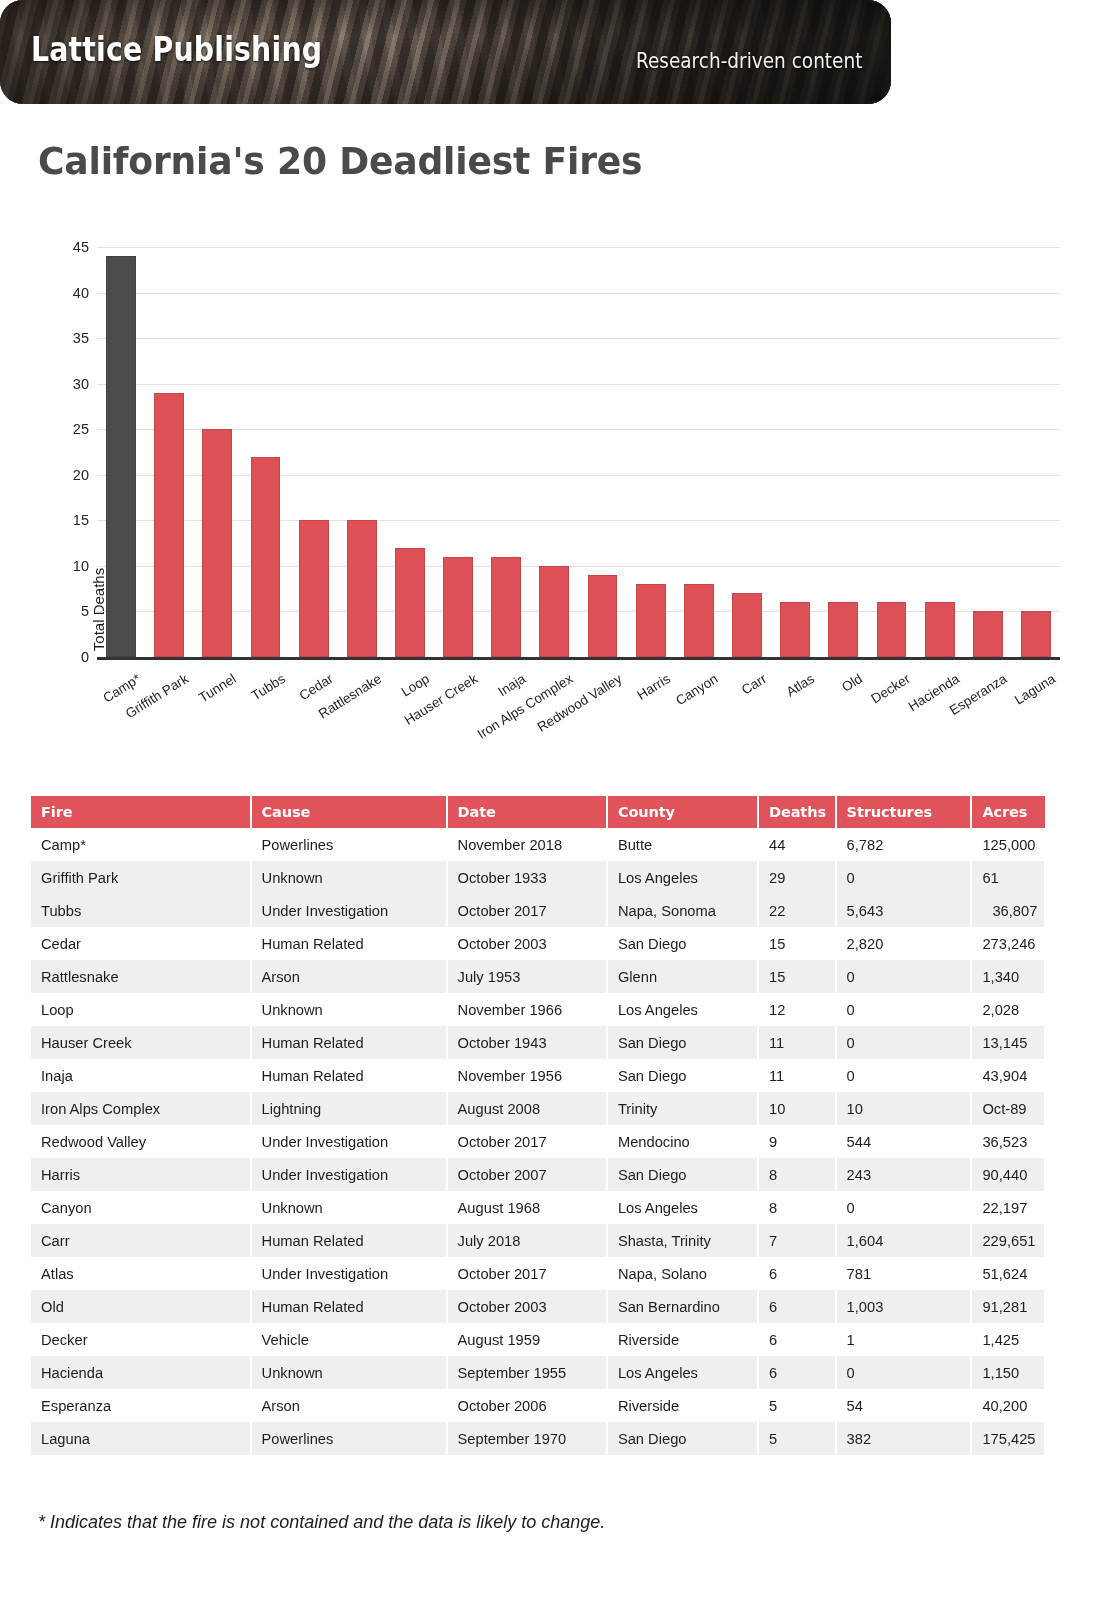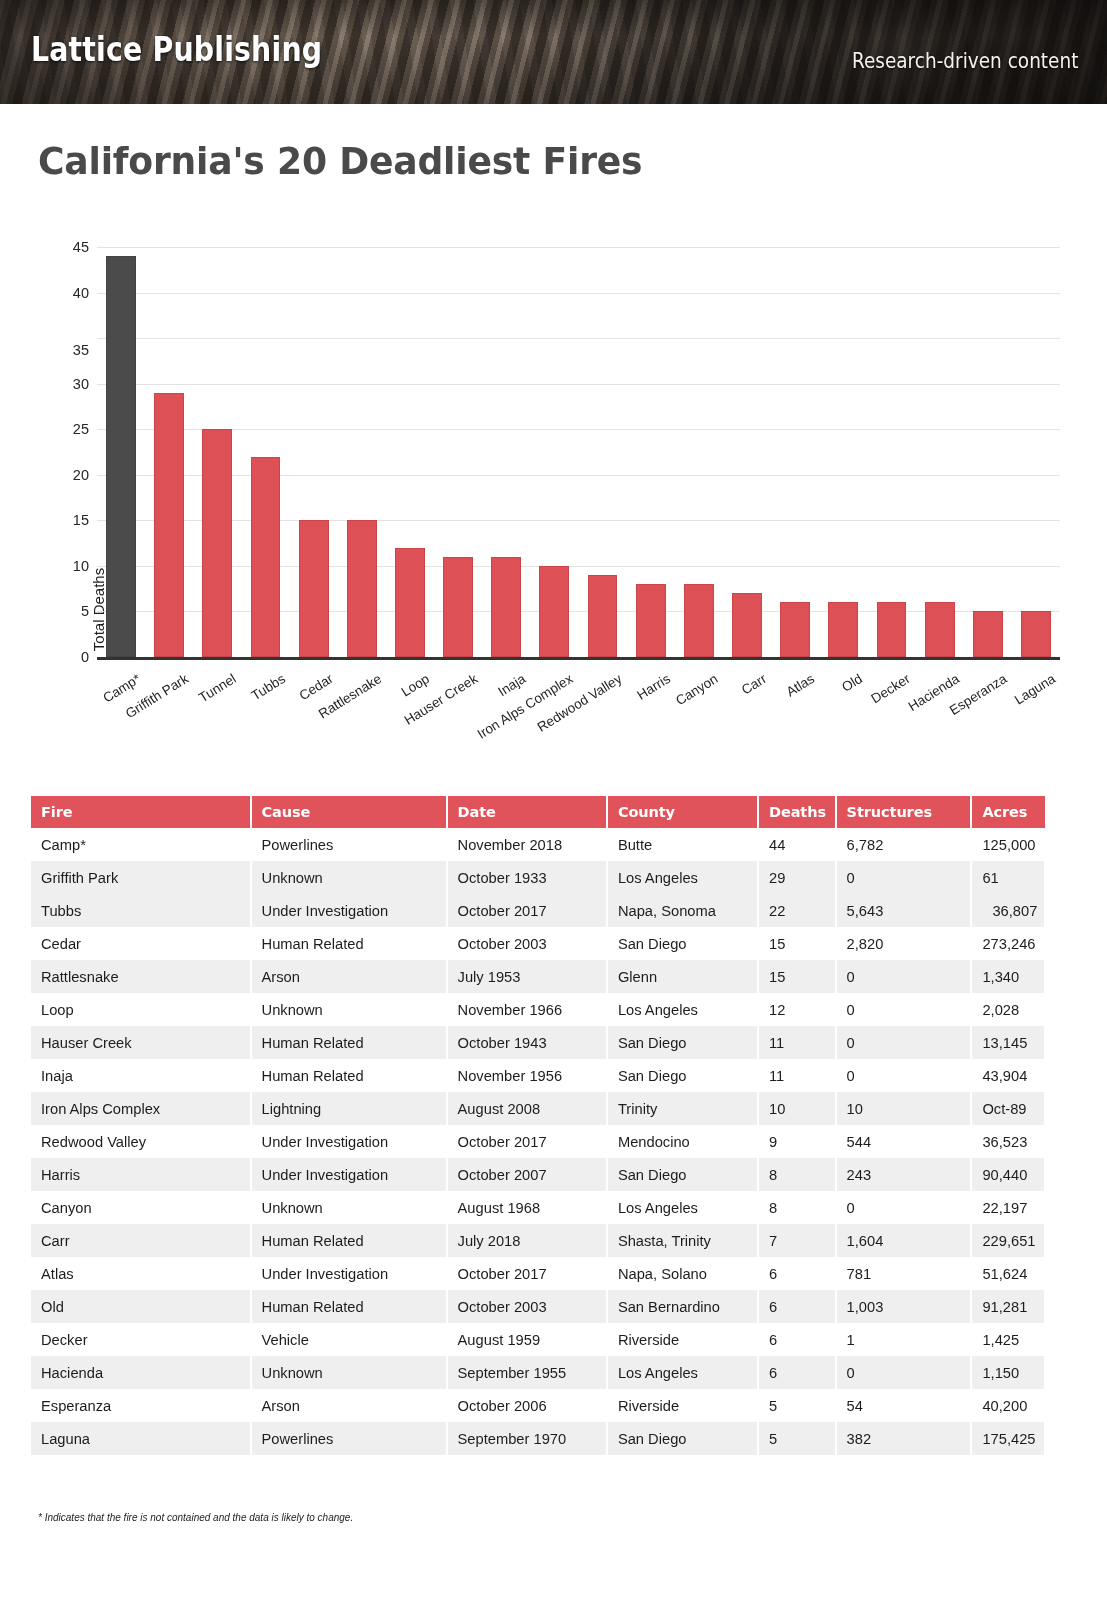--- a/index.html
+++ b/index.html
@@ -7,23 +7,24 @@
   body {
     width:1107px; height:1600px;
     background:#ffffff;
     font-family:"Liberation Sans", sans-serif;
     overflow:hidden;
   }
 
   
   #banner {
     position:relative;
-    width:1107px; height:104px;
+    width:891px; height:104px;
     background:#2b2522;
     overflow:hidden;
+    border-radius:23px;
   }
   #banner-texture {
     position:absolute; inset:0;
     background:
       
       radial-gradient(ellipse 90px 70px at 905px 52px, rgba(150,135,120,.30), rgba(0,0,0,0) 70%),
       radial-gradient(ellipse 70px 60px at 1010px 30px, rgba(140,126,112,.25), rgba(0,0,0,0) 70%),
       radial-gradient(ellipse 60px 55px at 1062px 72px, rgba(120,108,96,.22), rgba(0,0,0,0) 70%),
       
       repeating-linear-gradient(104deg,
@@ -171,21 +172,21 @@
     border-right:2px solid transparent;
     white-space:nowrap;
     overflow:hidden;
   }
   tbody tr.odd td { background:#ffffff; }
   tbody tr.even td { background:#efefef; }
 
   #footnote {
     position:absolute;
     left:38px; top:1512px;
-    font-size:10px;
+    font-size:18px;
     font-style:italic;
     color:#1d1d1d;
   }
 </style>
 </head>
 <body>
 
 <div id="banner">
   <div id="banner-texture"></div>
   <div id="banner-vignette"></div>
@@ -229,21 +230,21 @@
       <div class="bar" title="Laguna: 5" style="left: 923.999px; width: 29.853px; height: 45.5556px;"></div>
     </div>
   <div id="baseline"></div>
 <div class="ytick" style="left: 49px; top: 421px;">0</div>
     <div class="ytick" style="left: 49px; top: 375.444px;">5</div>
     <div class="ytick" style="left: 49px; top: 329.889px;">10</div>
     <div class="ytick" style="left: 49px; top: 284.333px;">15</div>
     <div class="ytick" style="left: 49px; top: 238.778px;">20</div>
     <div class="ytick" style="left: 49px; top: 193.222px;">25</div>
     <div class="ytick" style="left: 49px; top: 147.667px;">30</div>
-    <div class="ytick" style="left: 49px; top: 114px;">35</div>
+    <div class="ytick" style="left: 49px; top: 102px;">35</div>
     <div class="ytick" style="left: 49px; top: 56.5556px;">40</div>
     <div class="ytick" style="left: 49px; top: 11px;">45</div>
     <div class="xtick" style="left: 135.075px; top: 435px; margin-left: -41px;">Camp*</div>
     <div class="xtick" style="left: 183.225px; top: 435px; margin-left: -71px;">Griffith Park</div>
     <div class="xtick" style="left: 231.375px; top: 435px; margin-left: -41px;">Tunnel</div>
     <div class="xtick" style="left: 279.525px; top: 435px; margin-left: -37px;">Tubbs</div>
     <div class="xtick" style="left: 327.675px; top: 435px; margin-left: -37px;">Cedar</div>
     <div class="xtick" style="left: 375.825px; top: 435px; margin-left: -71px;">Rattlesnake</div>
     <div class="xtick" style="left: 423.975px; top: 435px; margin-left: -30px;">Loop</div>
     <div class="xtick" style="left: 472.125px; top: 435px; margin-left: -83px;">Hauser Creek</div>

